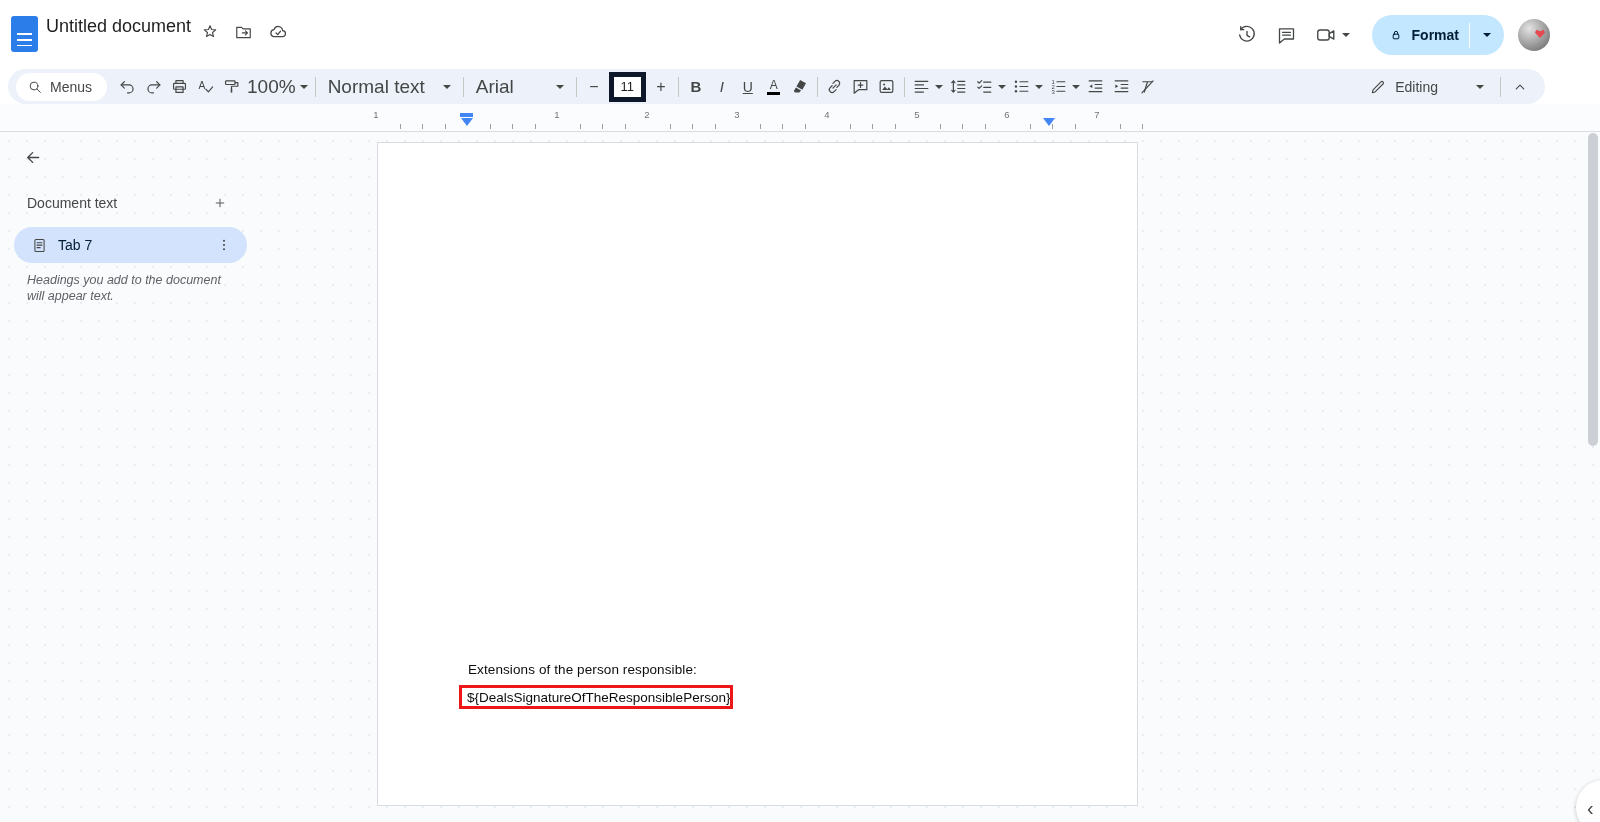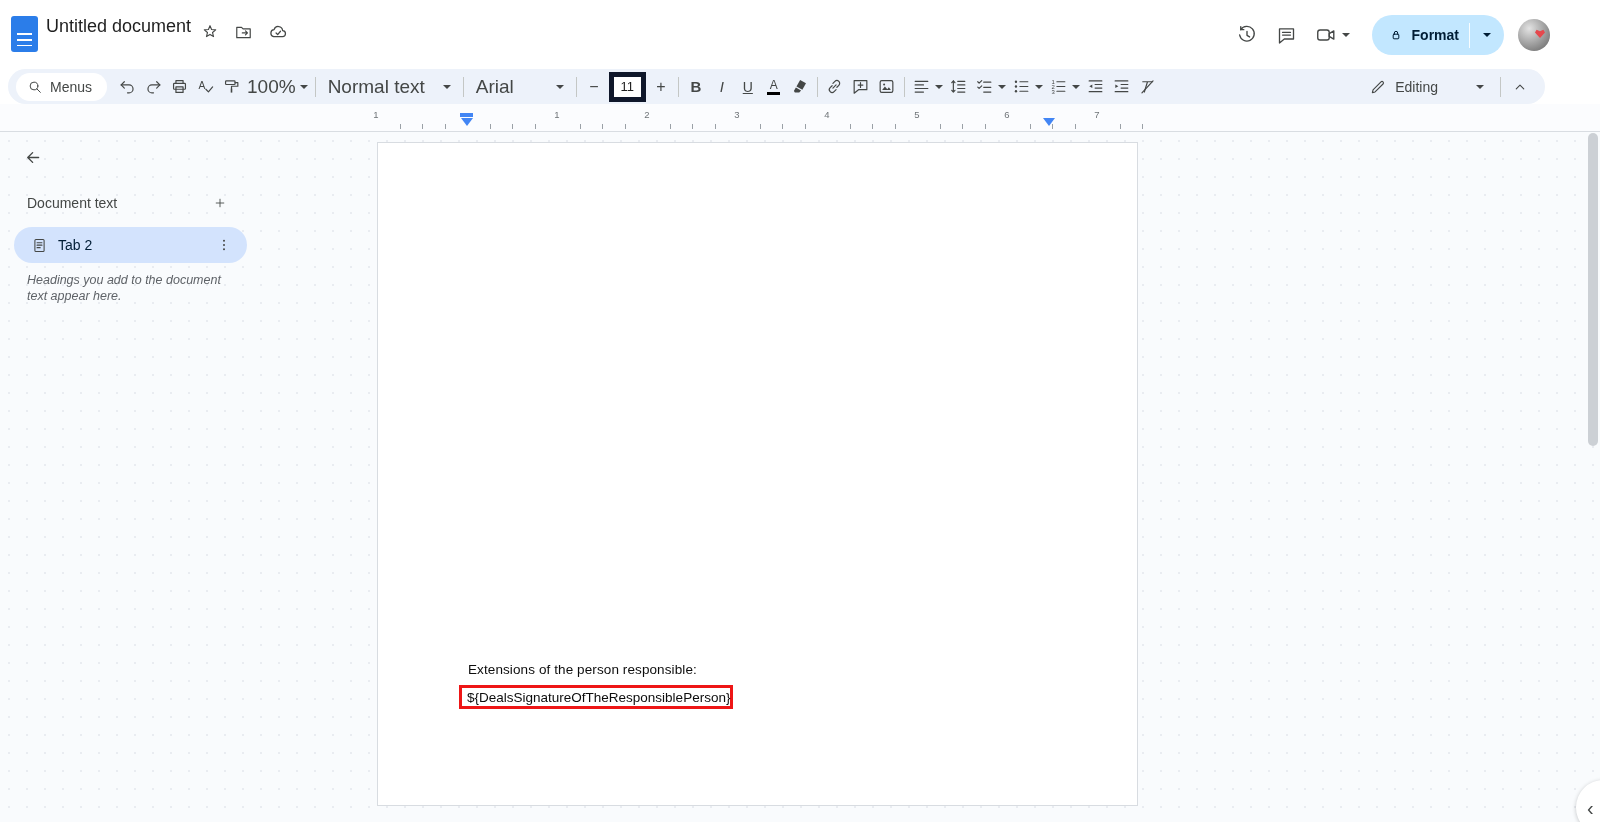--- a/index.html
+++ b/index.html
@@ -419,30 +419,30 @@
           <svg class="ic" width="18" height="18" viewBox="0 0 24 24">
               <path d="M12 5.5v13M5.5 12h13"></path>
             </svg>
         </button>
       </div>
       <button class="tab-pill">
         <svg class="ic" width="17" height="17" viewBox="0 0 24 24">
             <rect x="5.5" y="3.5" width="13" height="17" rx="1.5"></rect>
             <path d="M8.5 8h7M8.5 11.5h7M8.5 15h4.5"></path>
           </svg>
-        <span class="tab-label">Tab 2</span>
+        <span class="tab-label">Tab 7</span>
         <span class="tab-kebab">
           <svg class="ic" width="16" height="16" viewBox="0 0 24 24">
               <circle cx="12" cy="5.5" r="1.5" fill="#444746" stroke="none"></circle>
               <circle cx="12" cy="12" r="1.5" fill="#444746" stroke="none"></circle>
               <circle cx="12" cy="18.5" r="1.5" fill="#444746" stroke="none"></circle>
             </svg>
         </span>
       </button>
-      <div class="sidebar-hint">Headings you add to the document text appear here.</div>
+      <div class="sidebar-hint">Headings you add to the document will appear text.</div>
     </aside>
 
     <div class="page">
       <div class="doc-line">Extensions of the person responsible:</div>
       <div class="merge-box">
         <span>${DealsSignatureOfTheResponsiblePerson}</span>
       </div>
     </div>
 
     <div class="scrollbar-thumb"></div>

